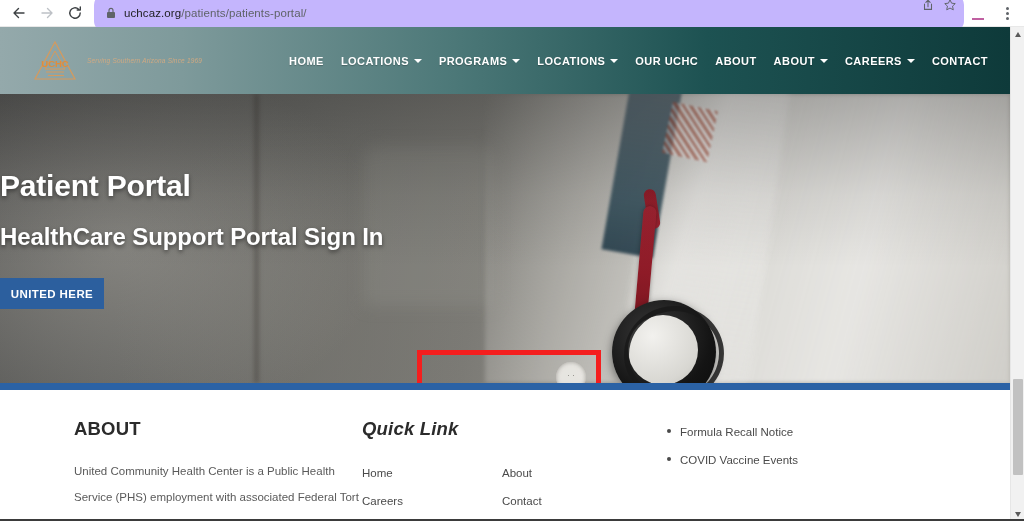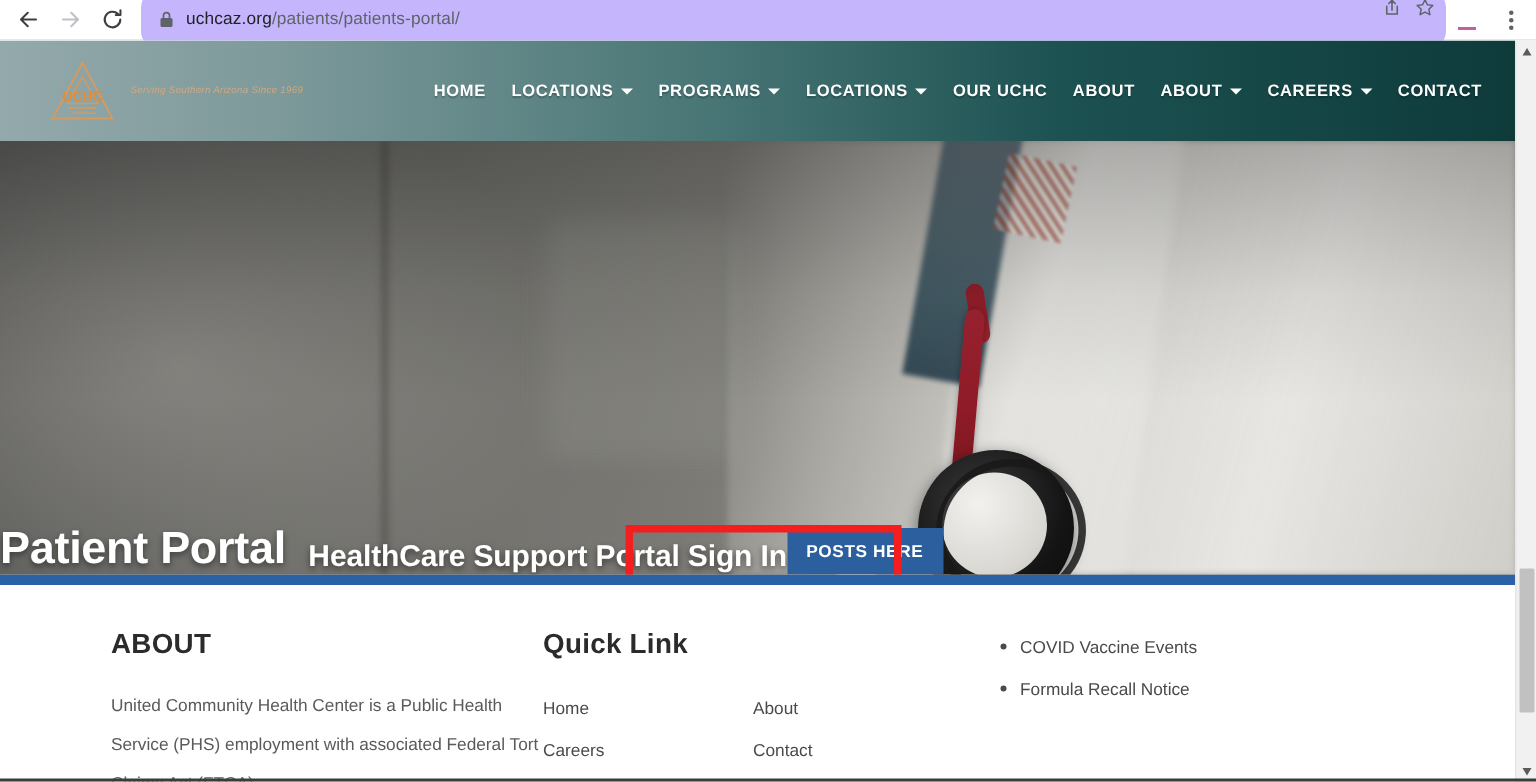--- a/index.html
+++ b/index.html
@@ -214,38 +214,37 @@
       radial-gradient(circle 1.4px at 1.5px 1.5px, #9a9892 60%, transparent 61%),
       radial-gradient(circle 1.4px at 6.5px 1.5px, #9a9892 60%, transparent 61%);
   }
   .hp-vignette {
     position: absolute; inset: 0;
     background: linear-gradient(180deg, rgba(20,20,20,.28) 0%, rgba(20,20,20,.08) 35%, rgba(20,20,20,.0) 60%);
   }
 
   .hero-content {
     position: absolute; left: 0; top: 0; width: 100%; height: 100%;
-    display: flex; flex-direction: row; align-items: flex-end;
+    display: flex; flex-direction: column; align-items: flex-start;
   }
   .hero-title {
     margin-top: 75px;
     color: #ffffff;
     font-size: 30px;
     font-weight: bold;
     letter-spacing: -.2px;
     text-shadow: 0 2px 4px rgba(0,0,0,.45);
   }
   .hero-subtitle {
     margin-top: 20px;
     color: #ffffff;
-    font-size: 20px;
+    font-size: 24px;
     font-weight: bold;
     letter-spacing: -.1px;
     text-shadow: 0 2px 4px rgba(0,0,0,.5);
-    padding-left: 15px;
   }
   .cta-button {
     margin-top: 27px;
     width: 104px; height: 31px;
     background: #2c5f9e;
     color: #ffffff;
     font-size: 11.5px;
     font-weight: bold;
     letter-spacing: .4px;
     display: flex; align-items: center; justify-content: center;
@@ -280,21 +279,21 @@
   .f-col-about { width: 288px; }
   .f-col-quick { width: 304px; }
   .f-col-recent { width: 330px; }
   .f-head {
     font-size: 18.5px;
     color: #2b2b2b;
     font-weight: bold;
     margin-bottom: 19px;
     letter-spacing: .2px;
   }
-  .f-head.mixed { font-weight: bold; }
+  .f-head.mixed { font-weight: bold; font-style: italic; }
   .f-about-text {
     font-size: 11.5px;
     color: #5a5a5a;
     line-height: 2.25;
   }
   .quick-grid { display: flex; }
   .quick-sub { width: 140px; }
   .f-link {
     display: block;
     font-size: 11.5px;
@@ -467,21 +466,21 @@
       <div class="hp-stetho-tube2"></div>
       <div class="hp-stetho-tube"></div>
       <div class="hp-stetho-head"></div>
       <div class="hp-stetho-ring"></div>
       <div class="hp-vignette"></div>
     </div>
 
     <div class="hero-content">
       <h1 class="hero-title">Patient Portal</h1>
       <h2 class="hero-subtitle">HealthCare Support Portal Sign In</h2>
-      <button class="cta-button">POSTS HERE</button>
+      <button class="cta-button">UNITED HERE</button>
     </div>
 
     <div class="annot-box"></div>
 
   </div>
 
   <div class="blue-bar"></div>
 
   <div class="footer">
     <div class="footer-inner">
@@ -499,22 +498,22 @@
           </div>
           <div class="quick-sub">
             <a class="f-link">About</a>
             <a class="f-link">Contact</a>
           </div>
         </div>
       </div>
 
       <div class="f-col-recent">
         <ul class="recent-list">
+          <li><span>Formula Recall Notice</span></li>
           <li><span>COVID Vaccine Events</span></li>
-          <li><span>Formula Recall Notice</span></li>
         </ul>
       </div>
     </div>
   </div>
 </div>
 
 <div class="scrollbar">
   <div class="sb-arrow top">
       <span class="sb-tri-up"></span>
     </div>

